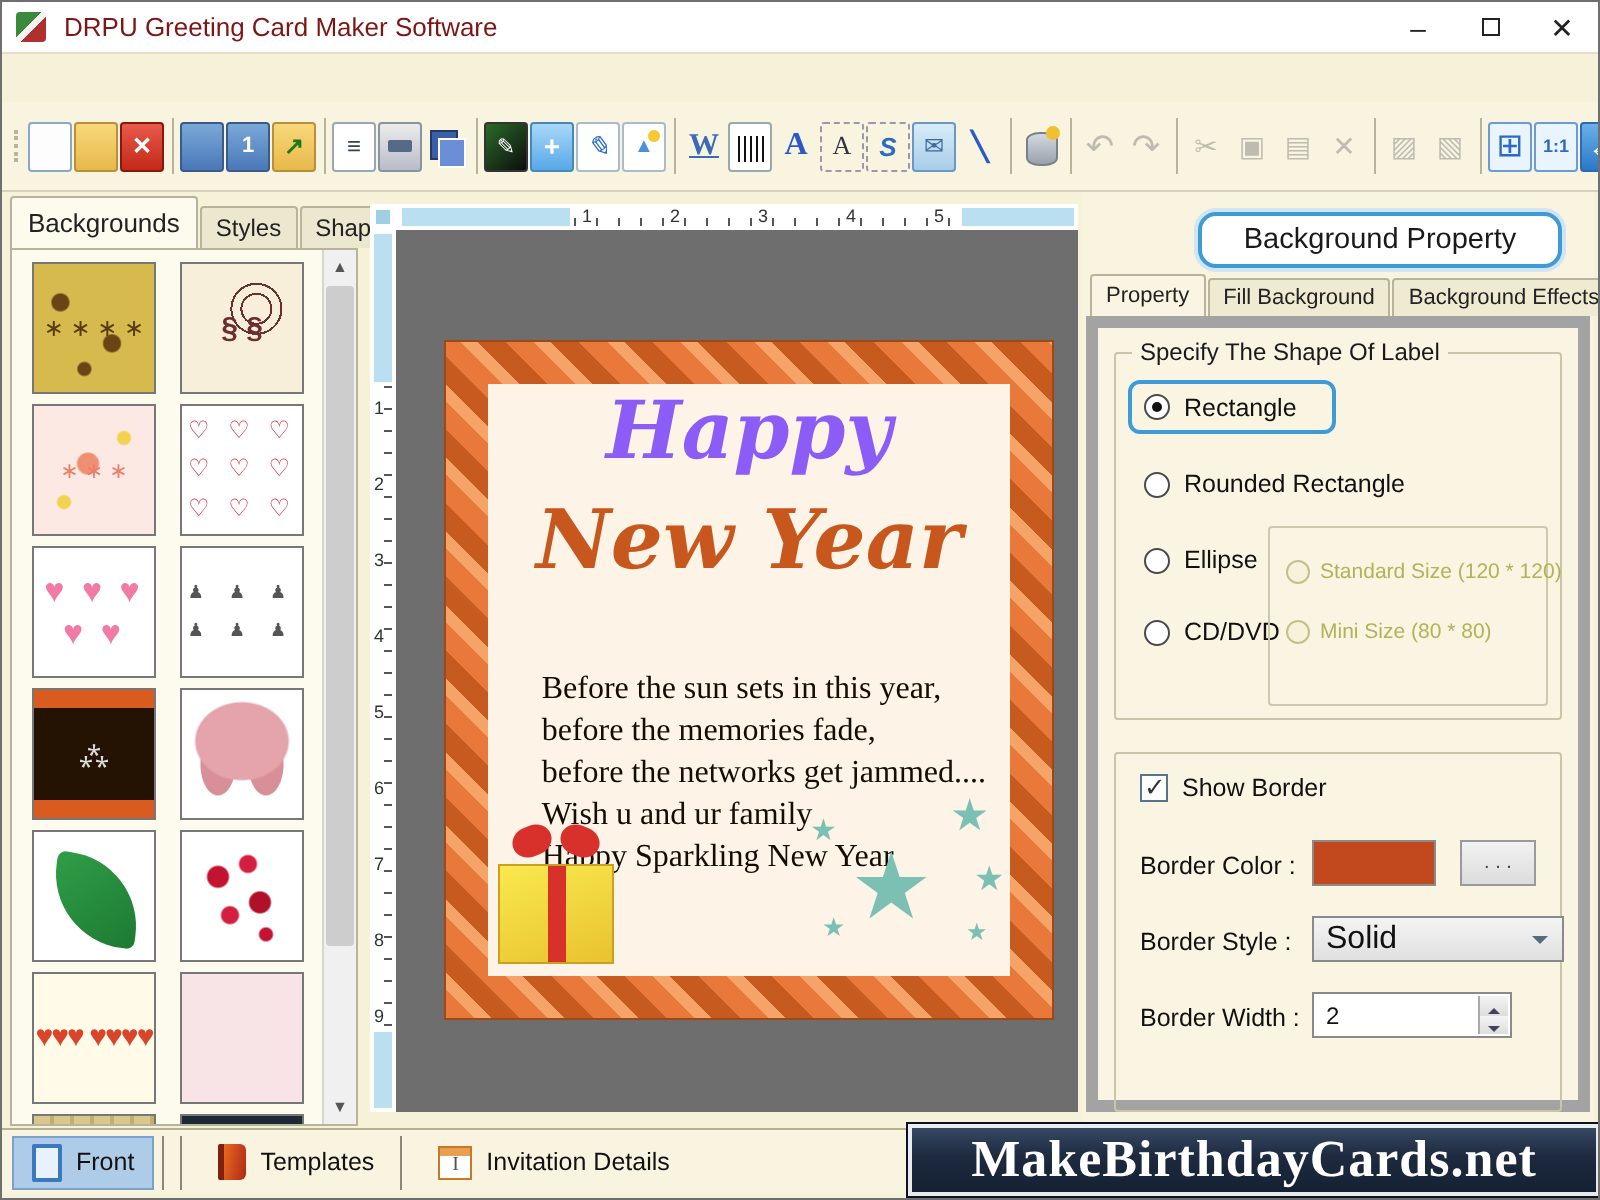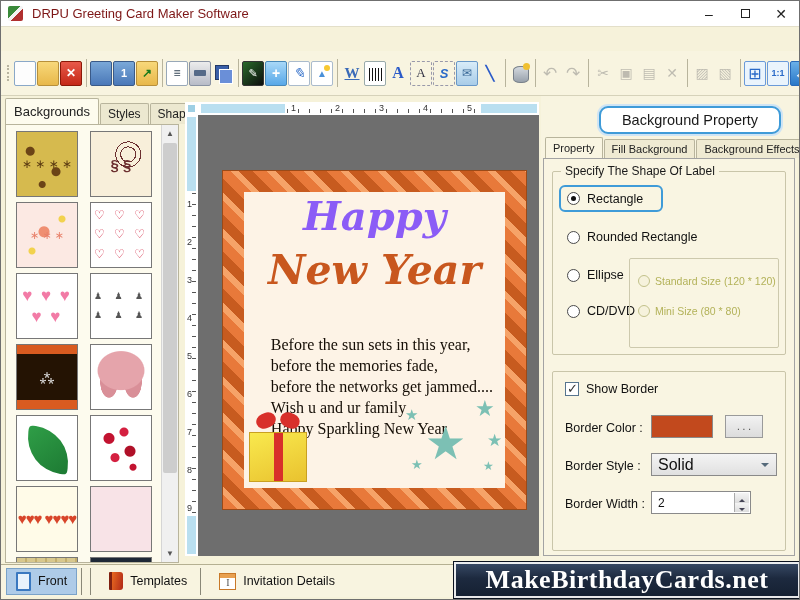--- a/index.html
+++ b/index.html
@@ -116,21 +116,21 @@
   .st4{font-size:15px;left:2px;top:12px}
   .st5{font-size:13px;left:8px;top:62px}
   .st6{font-size:12px;left:80px;top:64px}
 
   
   .right-panel{position:absolute;left:540px;top:95px;width:256px;height:468px;background:#f8f4e0}
   .bp-btn{position:absolute;left:58px;top:10px;width:182px;height:28px;background:#fff;border:2px solid #3f9bd8;border-radius:9px;box-shadow:0 0 0 2px #cfe4f4;display:flex;align-items:center;justify-content:center;font-size:14.5px;color:#1a1a1a}
   .rp-tabs{position:absolute;left:4px;top:43px;height:19px;display:flex;font-size:11px;z-index:2}
   .rp-tab{padding:3px 7px;background:#efead2;border:1px solid #b8b49c;border-bottom:none;color:#222;border-radius:2px 2px 0 0;margin-right:1px;white-space:nowrap}
   .rp-tab.active{background:#f9f5e2;padding-top:4px;margin-top:-2px}
-  .rp-content{position:absolute;left:2px;top:62px;right:2px;bottom:8px;border:1px solid #a3a3a3;background:#f9f5e2}
+  .rp-content{position:absolute;left:2px;top:62px;right:2px;bottom:8px;border:6px solid #a3a3a3;background:#f9f5e2}
   .group{position:absolute;left:8px;right:8px;border:1px solid #c9c5a9;border-radius:2px}
   .g1{top:12px;height:184px}
   .legend{position:absolute;top:-8px;left:8px;background:#f9f5e2;padding:0 4px;font-size:12px;color:#1a1a1a;white-space:nowrap}
   .sel-ring{position:absolute;left:6px;top:13px;width:104px;height:27px;border:2px solid #3f9bd8;border-radius:6px;display:flex;align-items:center;padding-left:6px;font-size:12.5px;color:#111;background:#f9f5e2}
   .opt{position:absolute;display:flex;align-items:center;font-size:12.5px;color:#111}
   .radio{width:13px;height:13px;border:1px solid #4a4a4a;border-radius:50%;background:#fff;margin-right:7px;position:relative;flex:none}
   .radio.sel::after{content:"";position:absolute;left:3px;top:3px;width:5px;height:5px;background:#111;border-radius:50%}
   .opt-rr{left:14px;top:58px}
   .opt-el{left:14px;top:96px}
   .opt-cd{left:14px;top:132px}

